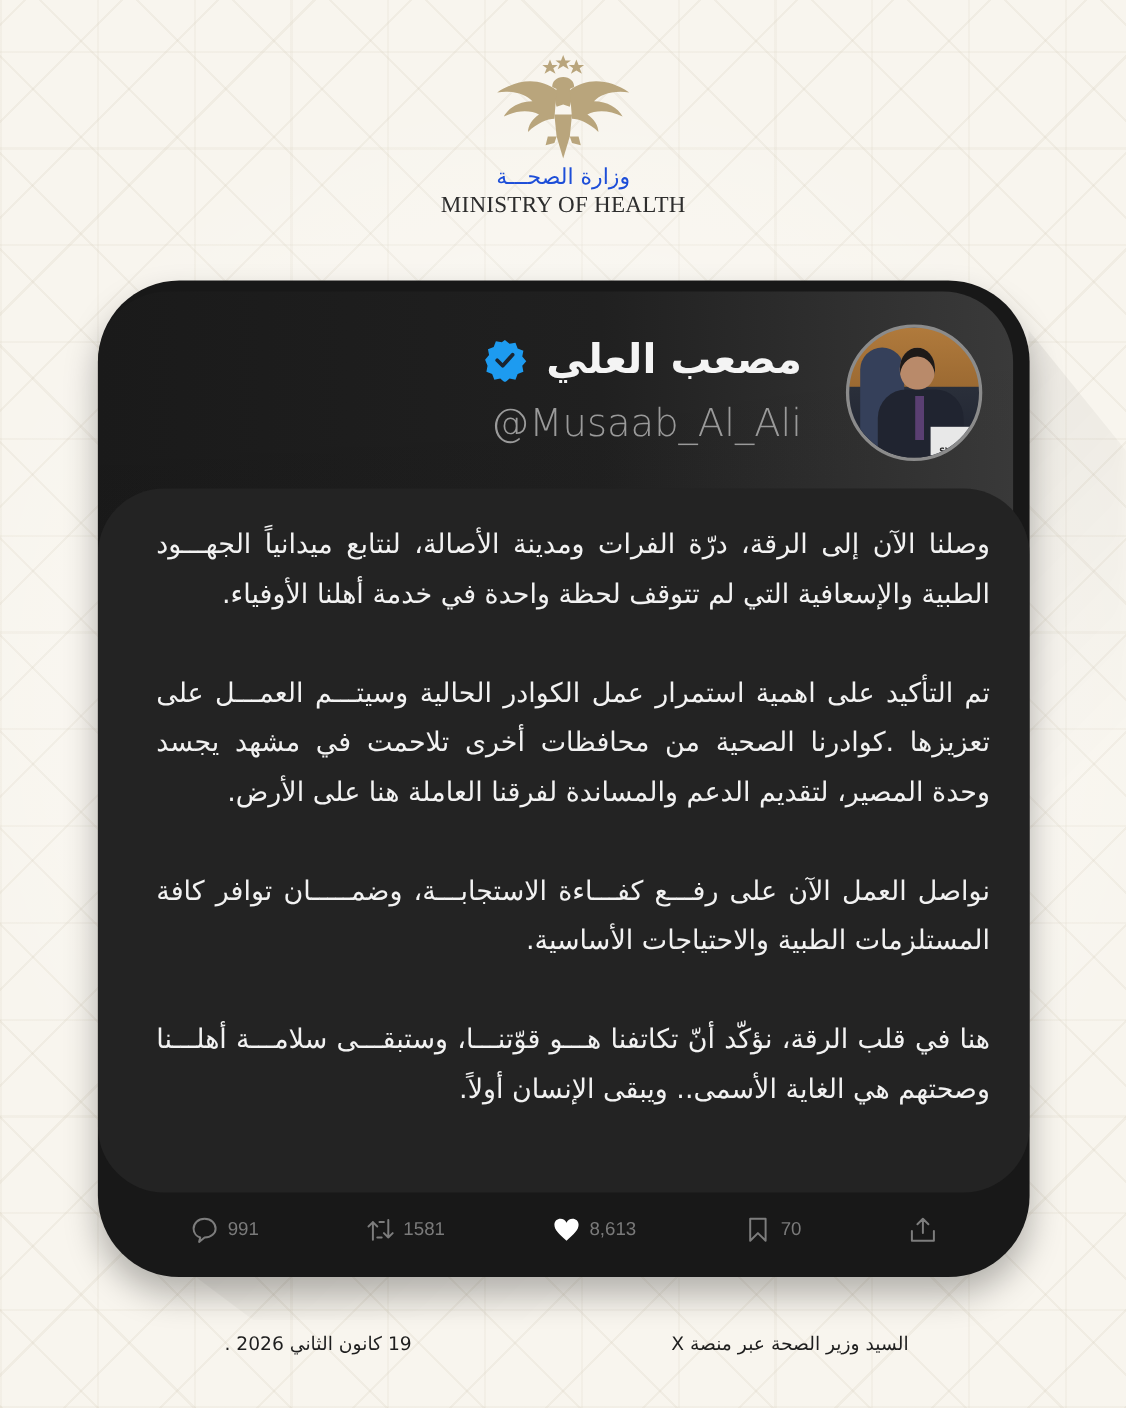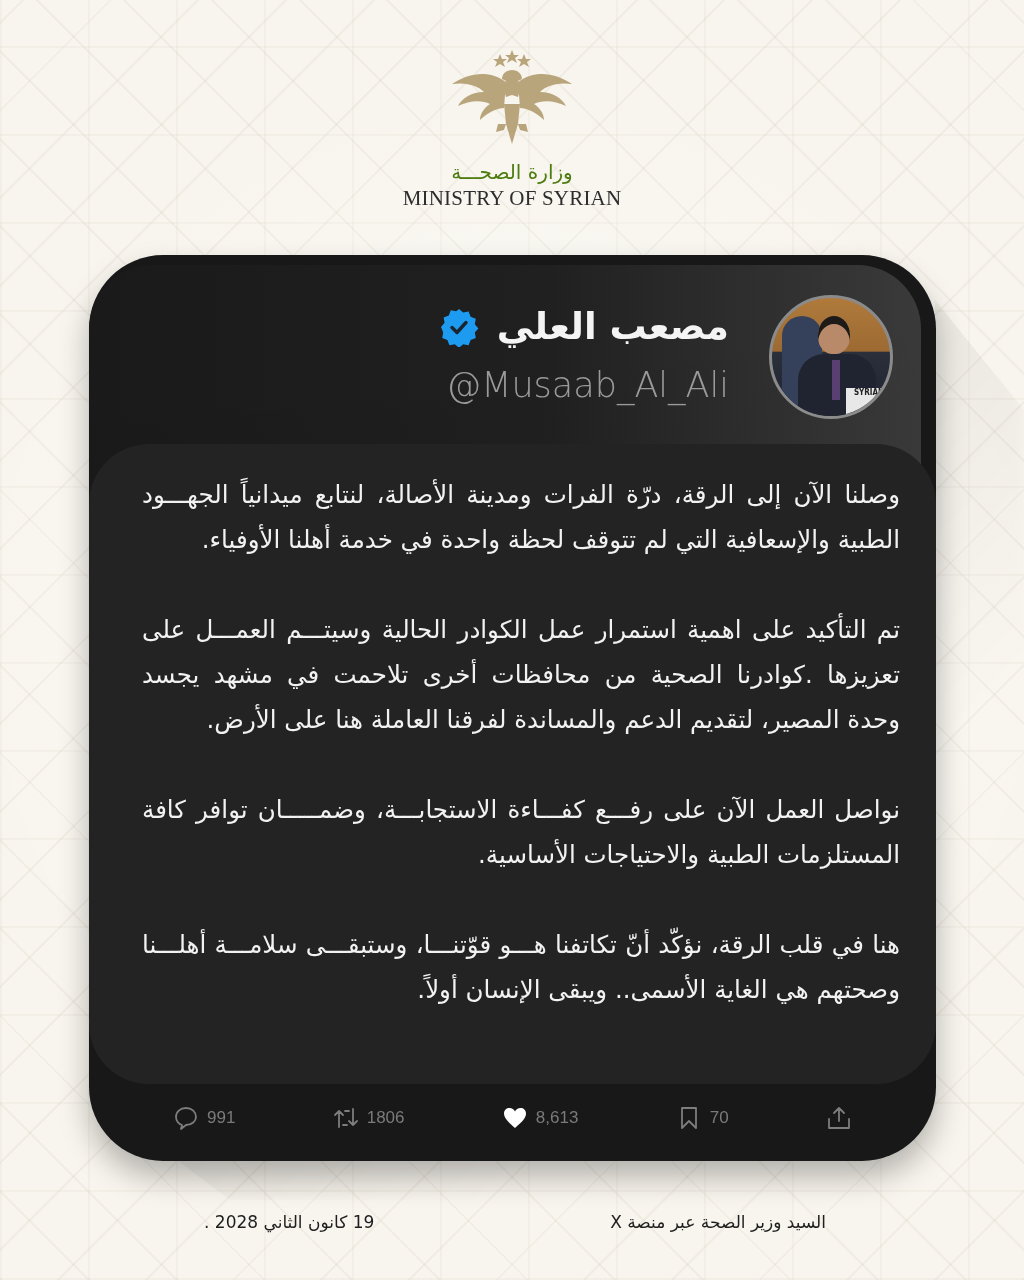--- a/index.html
+++ b/index.html
@@ -16,23 +16,23 @@
     font-family: "DejaVu Sans", sans-serif;
   }
 
   
   .logo {
     position: absolute; left: 0; right: 0; top: 48px;
     display: flex; flex-direction: column; align-items: center;
   }
   .logo svg { width: 124px; height: 100px; }
   .logo .ar {
-    margin-top: 12px;
-    font-family: "DejaVu Sans", sans-serif;
-    font-size: 20px; color: #4d7c0f;
+    margin-top: 0;
+    font-family: "DejaVu Sans", sans-serif;
+    font-size: 20px; color: #1d4ed8;
     direction: rtl;
   }
   .logo .en {
     margin-top: 2px;
     font-family: "Liberation Serif", serif;
     font-size: 21px; color: #2d2d2d; letter-spacing: 0.2px;
   }
 
   
   .card-shadow {
@@ -86,21 +86,21 @@
     border-radius: 26px 26px 0 0; background: #202430;
   }
   .avatar .tie {
     position: absolute; left: 60px; top: 62px; width: 8px; height: 40px;
     background: #5a3f72;
   }
   .avatar .placard {
     position: absolute; left: 74px; top: 90px; width: 46px; height: 26px;
     background: #e8e8e8; color: #222;
     font-family: "DejaVu Sans Condensed", "DejaVu Sans", sans-serif;
-    font-size: 8px; font-weight: bold; text-align: center; padding-top: 0;
+    font-size: 8px; font-weight: bold; text-align: center; padding-top: 18px;
   }
 
   .name-row {
     position: absolute; right: 192px; top: 40px;
     display: flex; align-items: center; gap: 18px;
     direction: ltr;
   }
   .verified { width: 40px; height: 40px; }
   .name-en {
     font-family: "DejaVu Sans", sans-serif;
@@ -168,21 +168,21 @@
       <polygon points="62,2 64,7 69,7 65,10 67,15 62,12 57,15 59,10 55,7 60,7"></polygon>
       <polygon points="74,6 76,11 81,11 77,14 79,19 74,16 69,19 71,14 67,11 72,11"></polygon>
       <path d="M62 22 c6 0 10 4 10 9 l-4 2 c2 4 2 10 0 16 l-6 -2 l-6 2 c-2 -6 -2 -12 0 -16 l-4 -2 c0 -5 4 -9 10 -9z"></path>
       <path d="M56 34 C40 22 20 24 2 36 C18 34 28 38 34 44 C22 44 12 50 8 58 C20 52 32 52 40 56 C34 60 30 66 30 72 C38 64 48 60 54 60 Z"></path>
       <path d="M68 34 C84 22 104 24 122 36 C106 34 96 38 90 44 C102 44 112 50 116 58 C104 52 92 52 84 56 C90 60 94 66 94 72 C86 64 76 60 70 60 Z"></path>
       <path d="M54 56 L70 56 L68 76 L62 96 L56 76 Z"></path>
       <path d="M48 76 l8 0 l-2 6 l-8 2z M76 76 l-8 0 l2 6 l8 2z"></path>
     </g>
   </svg>
   <div class="ar">وزارة الصحـــة</div>
-  <div class="en">MINISTRY OF SYRIAN</div>
+  <div class="en">MINISTRY OF HEALTH</div>
 </div>
 
 <div class="card-shadow"></div>
 
 <div class="card">
   <div class="header-panel">
     <div class="header-panel-inner"></div>
 
     <div class="name-row">
       <svg class="verified" viewBox="0 0 40 40">
@@ -216,21 +216,21 @@
       <svg viewBox="0 0 26 26">
         <path d="M13 3 C7 3 3 7 3 12 c0 4 3 7 6 8 l-1 4 l5 -4 C19 20 23 16 23 12 C23 7 19 3 13 3z" fill="none" stroke="#7d7d7d" stroke-width="1.8" stroke-linejoin="round"></path>
       </svg>
       <span class="count">991</span>
     </div>
     <div class="action">
       <svg viewBox="0 0 26 26">
         <path d="M6 22 V6 M2 10 l4 -4 l4 4 M10 20 h4" fill="none" stroke="#7d7d7d" stroke-width="1.8" stroke-linecap="round" stroke-linejoin="round"></path>
         <path d="M20 4 V20 M16 16 l4 4 l4 -4 M16 6 h-4" fill="none" stroke="#7d7d7d" stroke-width="1.8" stroke-linecap="round" stroke-linejoin="round"></path>
       </svg>
-      <span class="count">1806</span>
+      <span class="count">1581</span>
     </div>
     <div class="action">
       <svg viewBox="0 0 26 26">
         <path d="M13 23 C6 17 2 13 2 8.5 C2 5 4.5 3 7.5 3 C10 3 12 4.5 13 6.5 C14 4.5 16 3 18.5 3 C21.5 3 24 5 24 8.5 C24 13 20 17 13 23z" fill="#ffffff"></path>
       </svg>
       <span class="count">8,613</span>
     </div>
     <div class="action">
       <svg viewBox="0 0 26 26">
         <path d="M6 3 H20 V23 L13 16 L6 23 Z" fill="none" stroke="#7d7d7d" stroke-width="1.8" stroke-linejoin="round"></path>
@@ -238,14 +238,14 @@
       <span class="count">70</span>
     </div>
     <div class="action">
       <svg viewBox="0 0 26 26">
         <path d="M13 16 V3 M8 8 l5 -5 l5 5 M3 14 V23 H23 V14" fill="none" stroke="#7d7d7d" stroke-width="1.8" stroke-linecap="round" stroke-linejoin="round"></path>
       </svg>
     </div>
   </div>
 </div>
 
-<div class="footer-date">19 كانون الثاني 2028 .</div>
+<div class="footer-date">19 كانون الثاني 2026 .</div>
 <div class="footer-src">السيد وزير الصحة عبر منصة X</div>
 
 </body></html>

